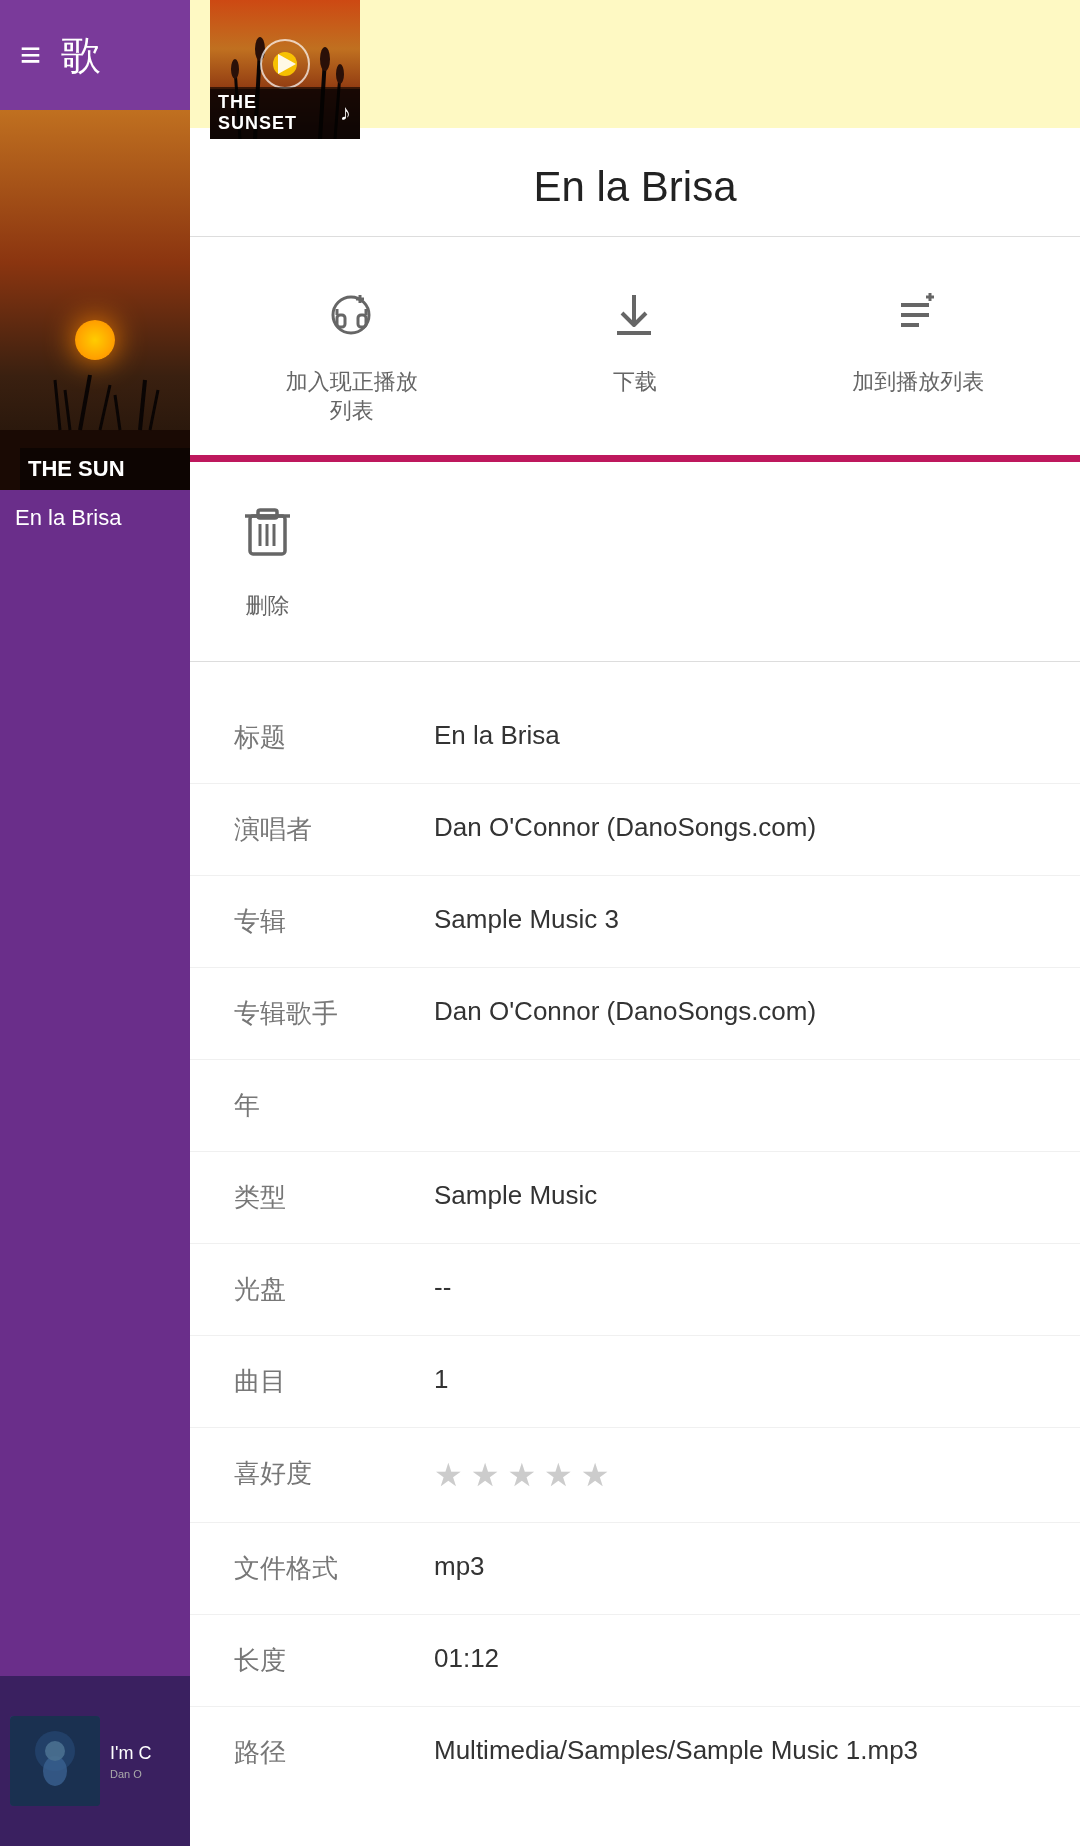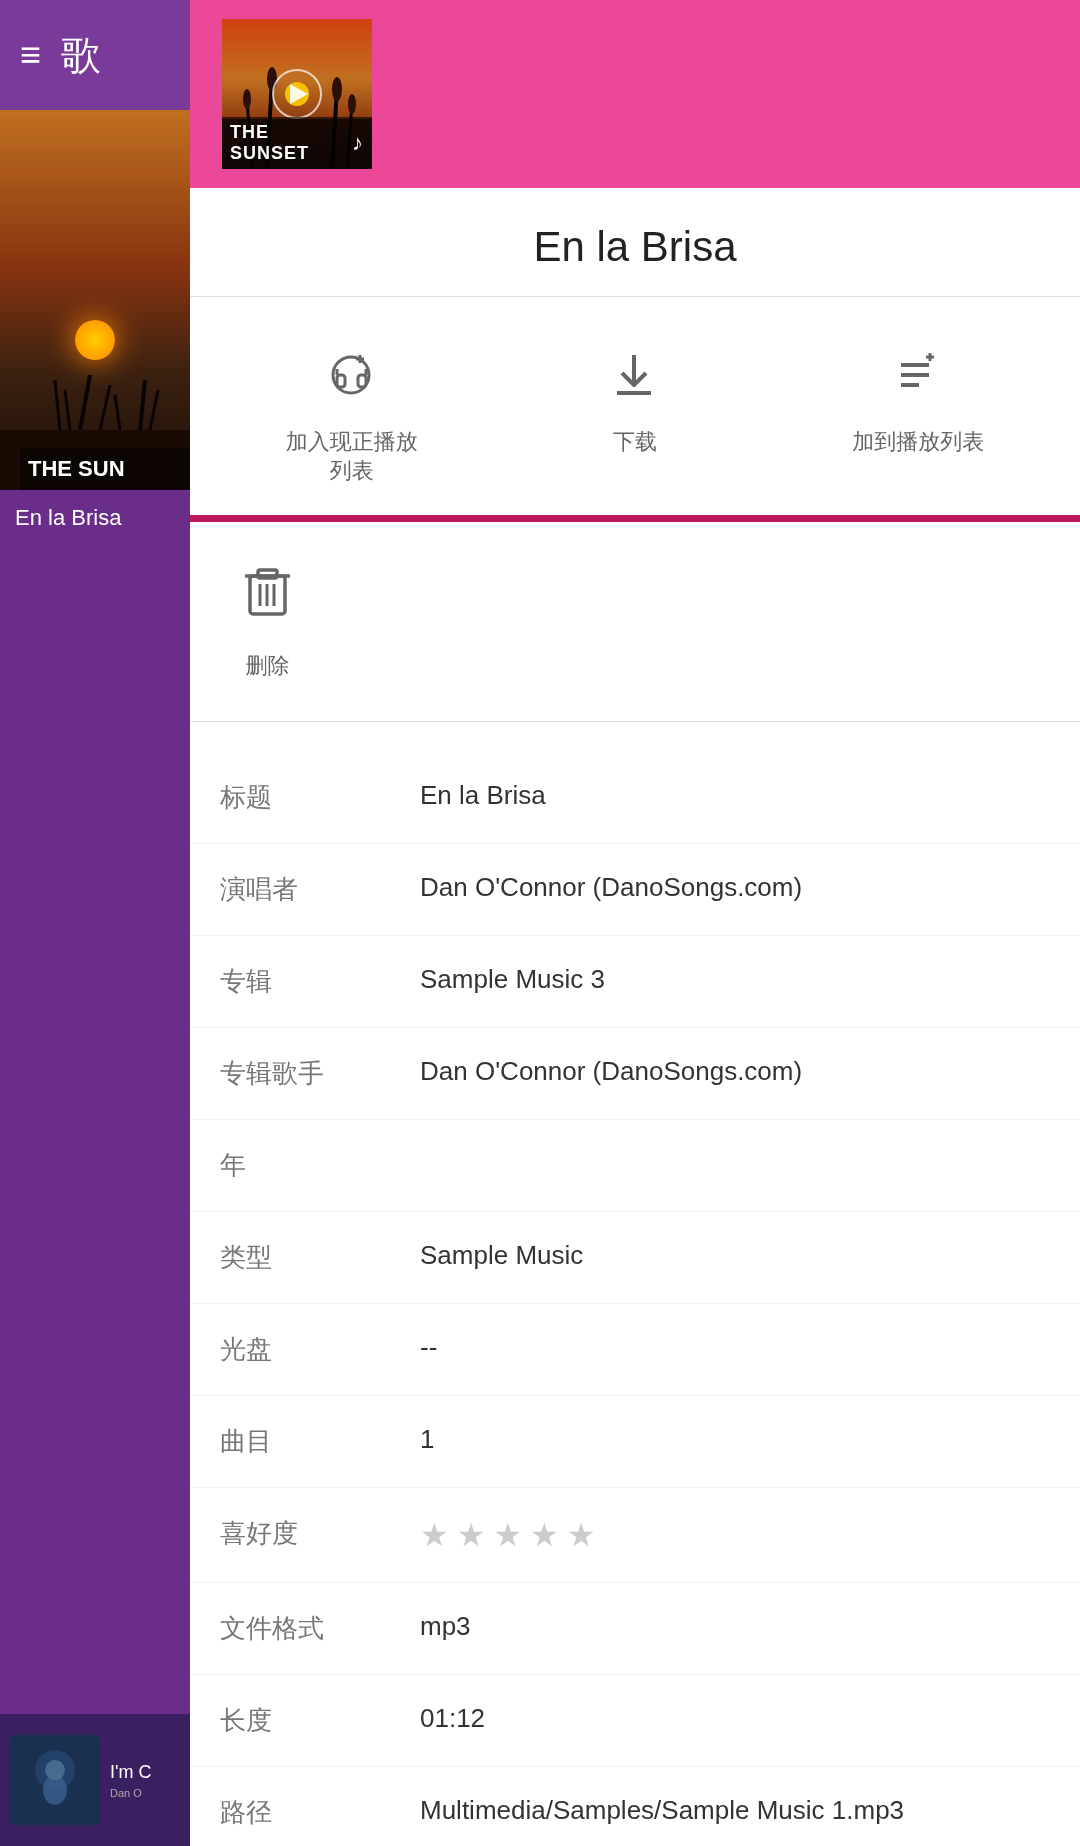--- a/index.html
+++ b/index.html
@@ -103,21 +103,21 @@
       color: white;
       font-size: 22px;
       font-weight: 500;
     }
 
     
     .bottom-player {
       position: absolute;
       bottom: 0; left: 0;
       width: 190px;
-      height: 132px;
+      height: 170px;
       background: #3a2060;
       z-index: 2;
       display: flex;
       align-items: center;
       padding: 10px;
       gap: 10px;
     }
 
     .bottom-player .mini-art {
       width: 90px;
@@ -153,25 +153,25 @@
       width: 890px;
       height: 1846px;
       background: white;
       z-index: 3;
       overflow-y: auto;
     }
 
     
     .now-playing-strip {
       width: 100%;
-      height: 188px;
-      background: #ec4899;
-      display: flex;
-      align-items: center;
-      padding: 0 32px;
+      height: 128px;
+      background: #fef9c3;
+      display: flex;
+      align-items: center;
+      padding: 0 20px;
       gap: 20px;
       position: relative;
     }
 
     .now-playing-art {
       width: 150px;
       height: 150px;
       background: linear-gradient(180deg, #c07020 0%, #8b3510 40%, #3a2010 70%, #1a1008 100%);
       flex-shrink: 0;
       position: relative;
@@ -293,21 +293,21 @@
       color: #666;
     }
 
     
     .metadata-section {
       padding: 30px 0;
     }
 
     .meta-row {
       display: flex;
-      padding: 28px 30px;
+      padding: 28px 44px;
       align-items: flex-start;
       border-bottom: 1px solid #f0f0f0;
     }
 
     .meta-row:last-child {
       border-bottom: none;
     }
 
     .meta-label {
       width: 200px;

